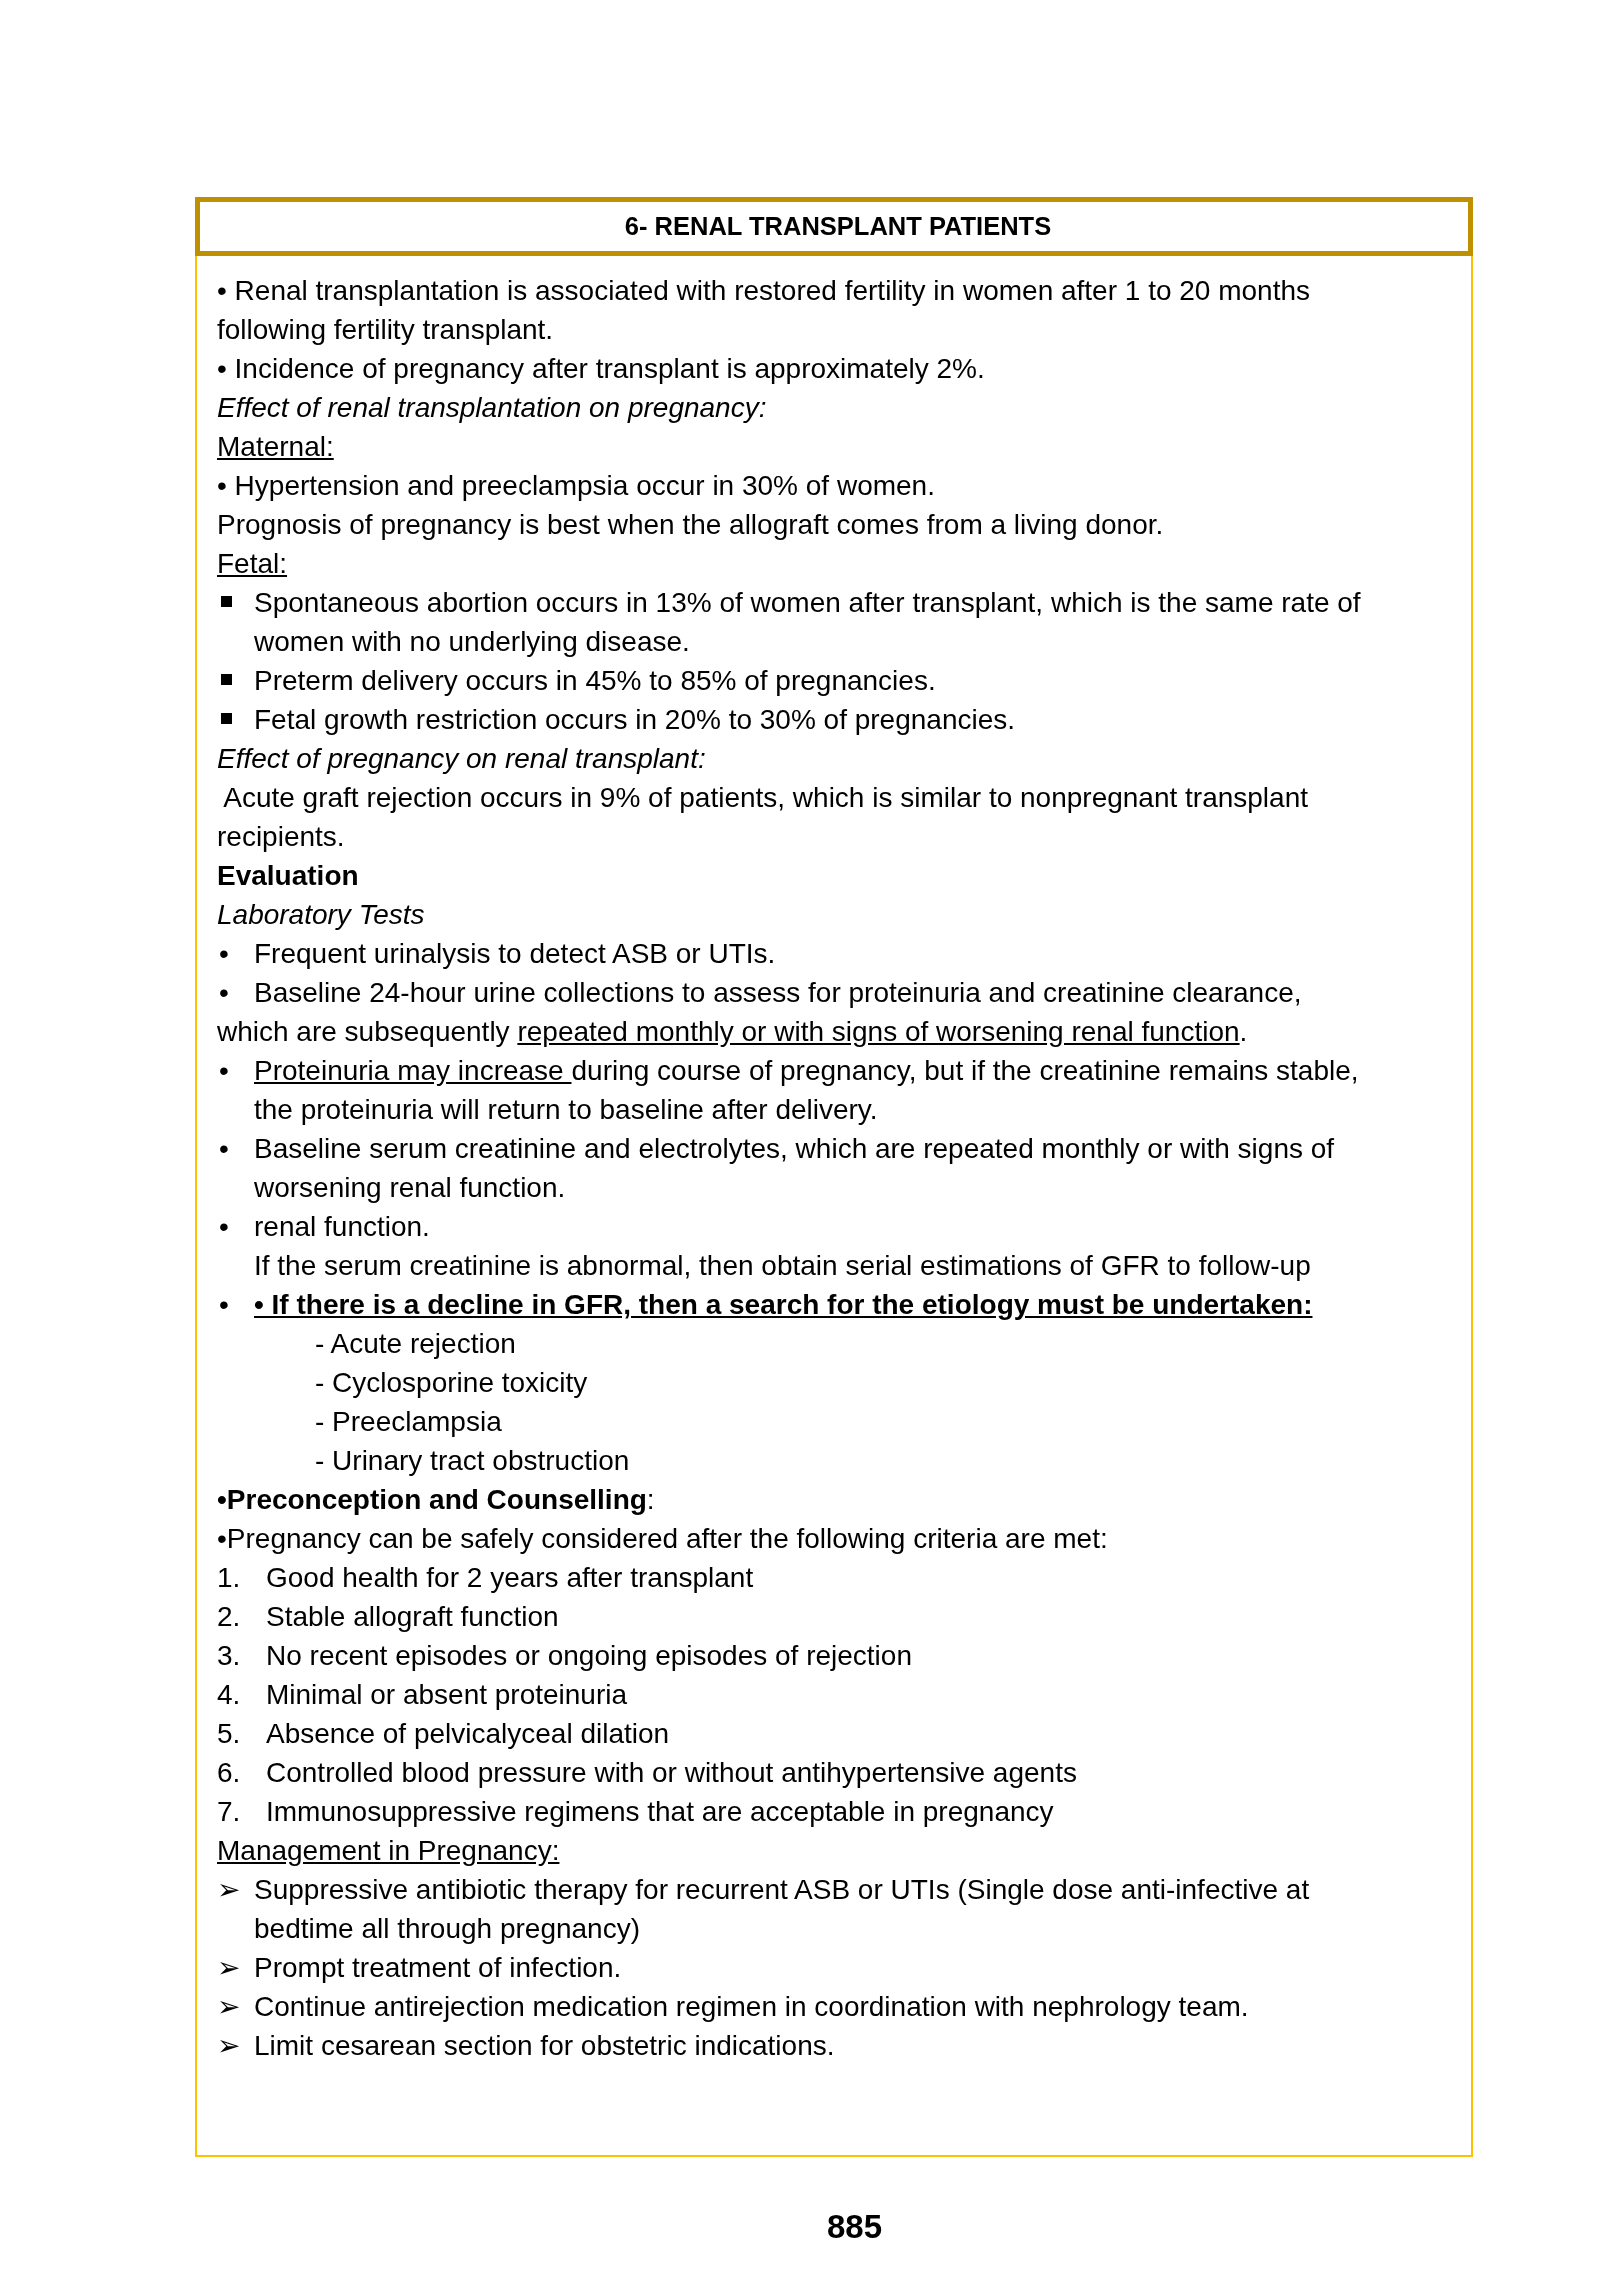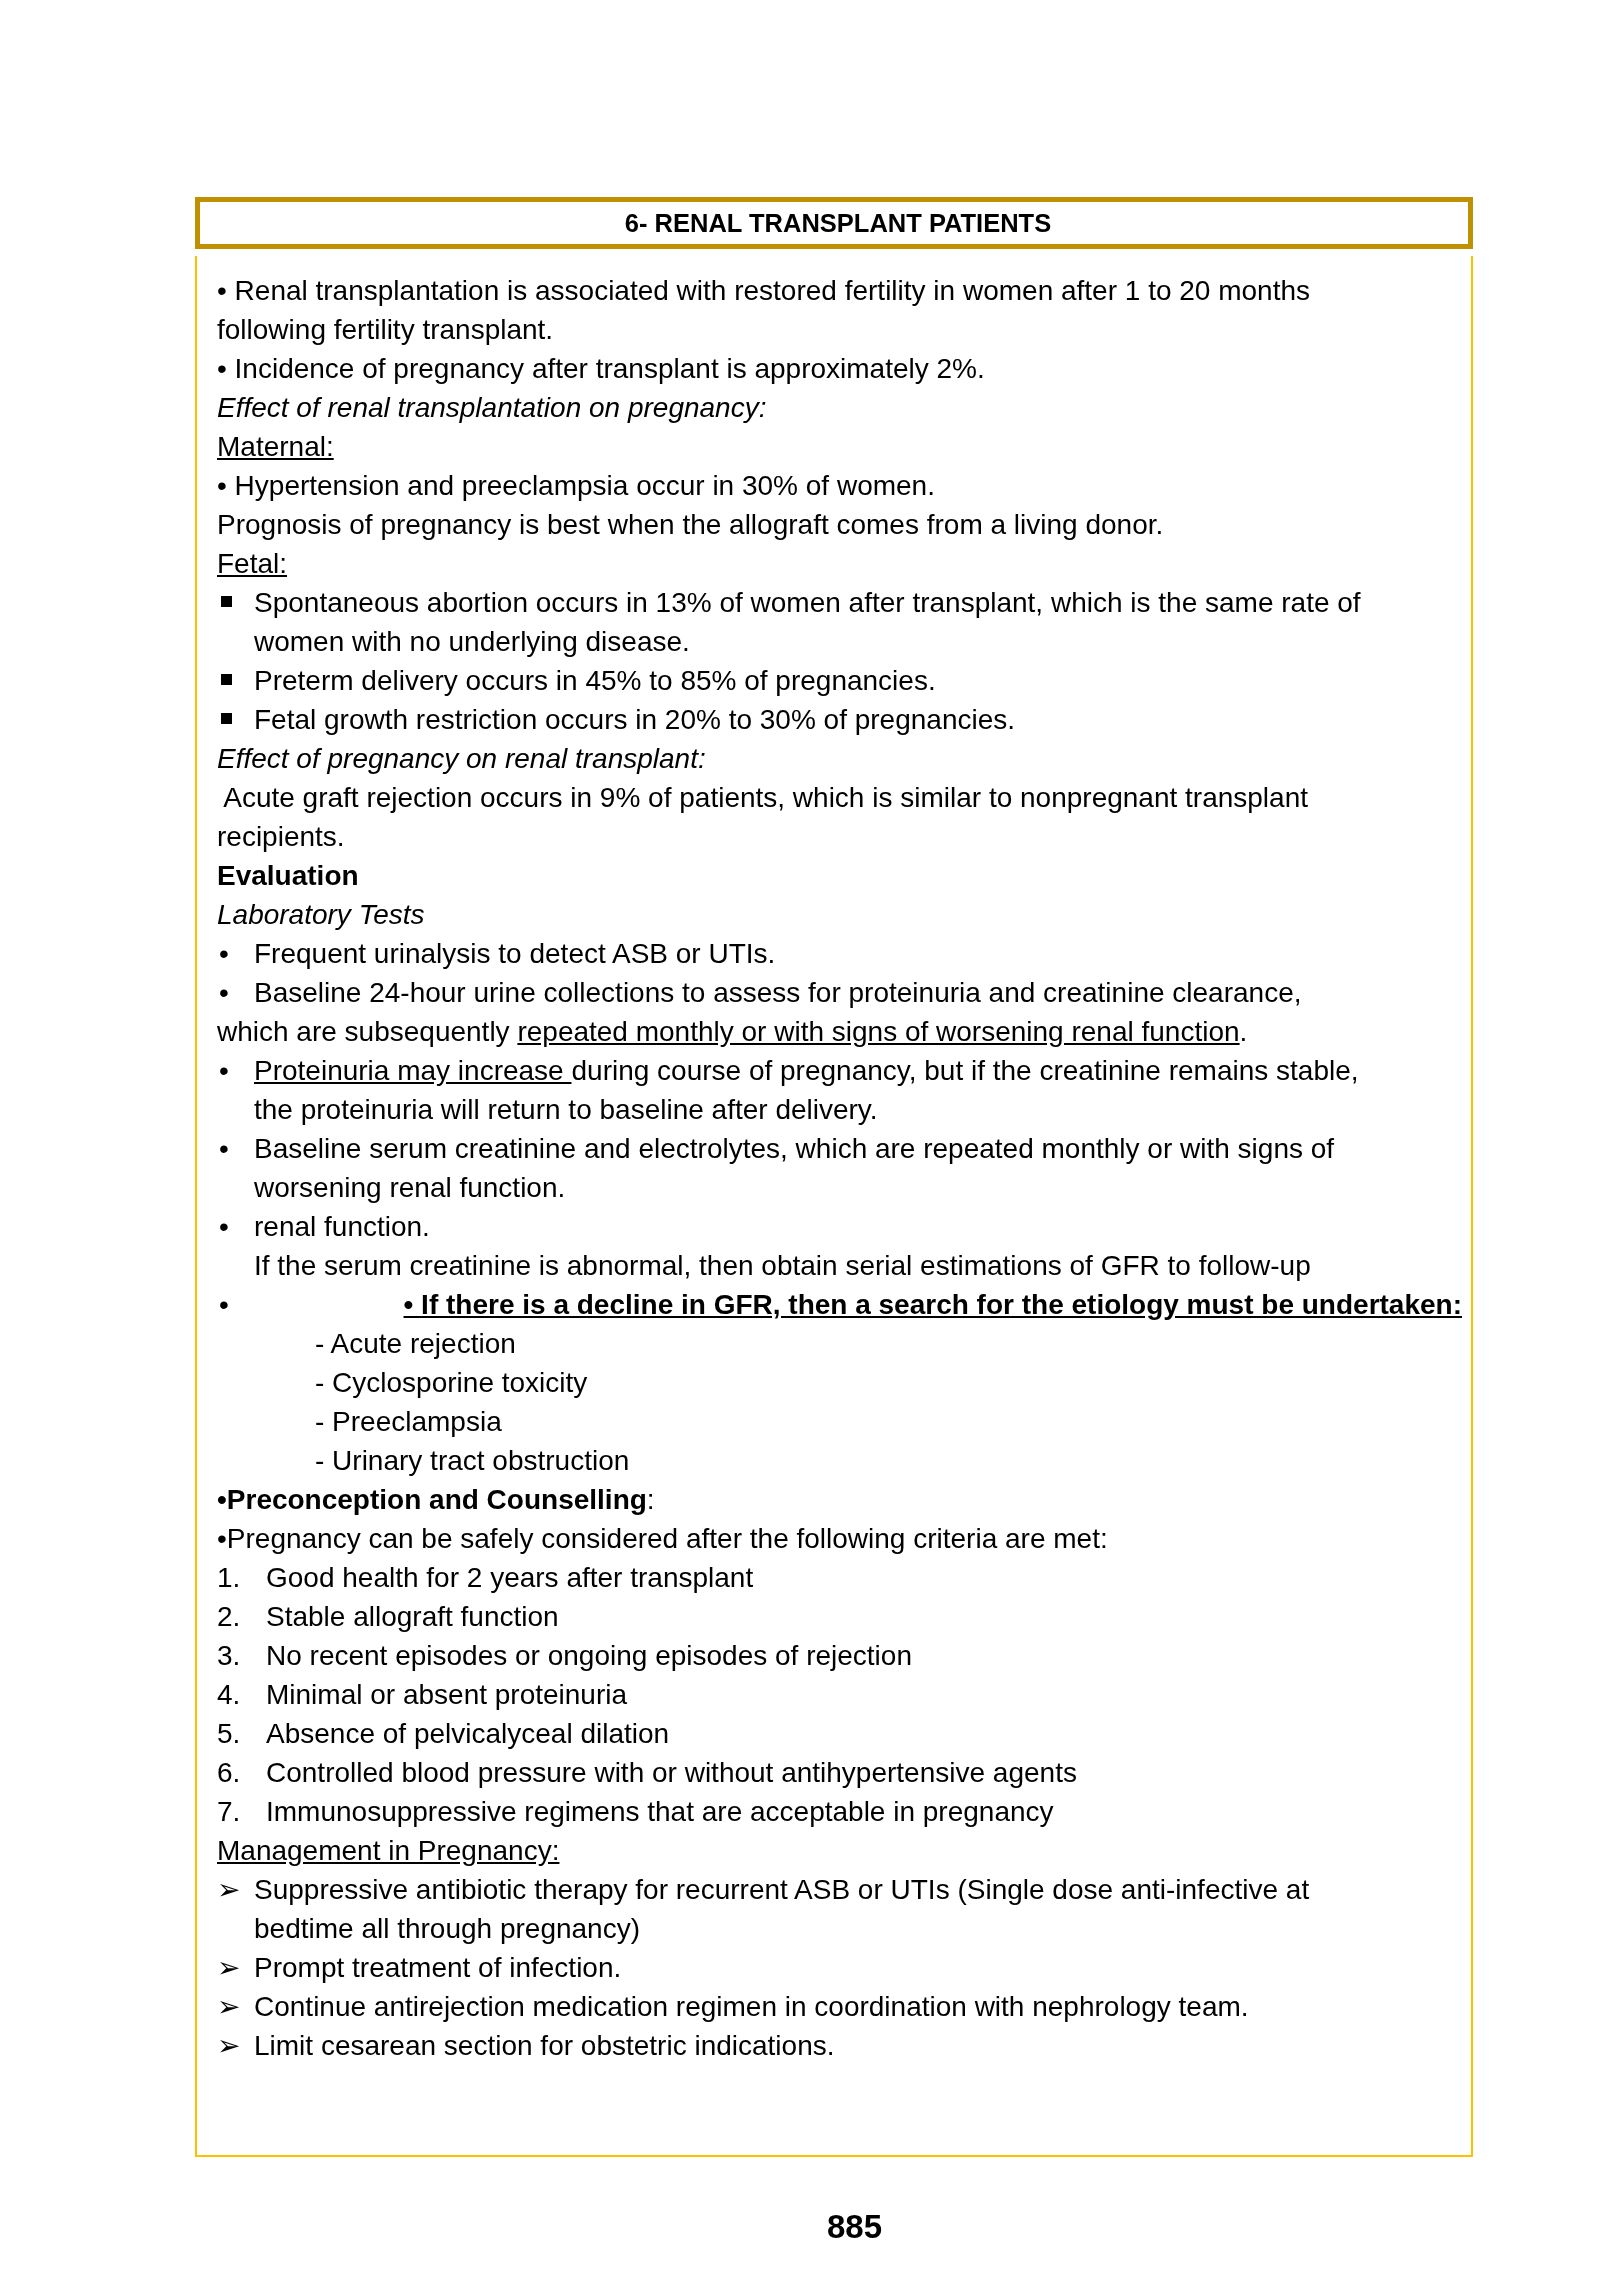--- a/index.html
+++ b/index.html
@@ -1,34 +1,34 @@
 <!DOCTYPE html>
 <html><head>
 <meta charset="utf-8">
 <style>
   html, body { margin: 0; padding: 0; background: #ffffff; }
   body { width: 1621px; height: 2293px; position: relative; overflow: hidden;
          font-family: "Liberation Sans", sans-serif; color: #000; }
   .header-box {
-    position: absolute; left: 195px; top: 197px; width: 1278px; height: 52px;
+    position: absolute; left: 195px; top: 197px; width: 1278px; height: 59px;
     border: 5.9px solid #BF9000; box-sizing: border-box; background: #fff;
     display: flex; align-items: center; justify-content: center; padding-left: 8px;
   }
   .header-title { font-weight: bold; font-size: 25.5px; letter-spacing: 0px; }
   .body-box {
     position: absolute; left: 195px; top: 256px; width: 1278px; height: 1901px;
     border: 2.9px solid #FFC000; border-top: none; box-sizing: border-box; background: #fff;
   }
   .content {
     position: absolute; left: 217px; top: 271px; width: 1245px;
     font-size: 28px; line-height: 39px;
   }
   .line { white-space: nowrap; }
   .it { font-style: italic; }
-  .ul { text-decoration: underline; text-align: right; }
+  .ul { text-decoration: underline; }
   .b { font-weight: bold; }
   .li { position: relative; padding-left: 37px; }
   .li .mk { position: absolute; left: 0; top: 0; width: 37px; }
   .sq { display: inline-block; width: 10.8px; height: 10.8px; background: #000; margin-left: 3.9px; vertical-align: middle; position: relative; top: -2.9px; }
   .dot-mk { padding-left: 2px; }
   .dash { padding-left: 98px; }
   .num { position: relative; padding-left: 49px; }
   .num .mk { position: absolute; left: 0; top: 0; }
   .arrow { position: relative; padding-left: 37px; }
   .arrow .mk { position: absolute; left: 0; top: 0; }

